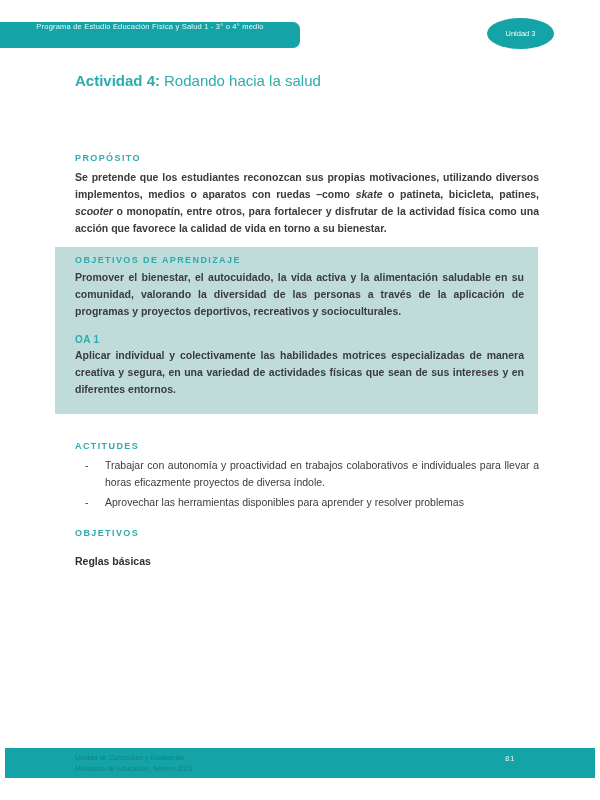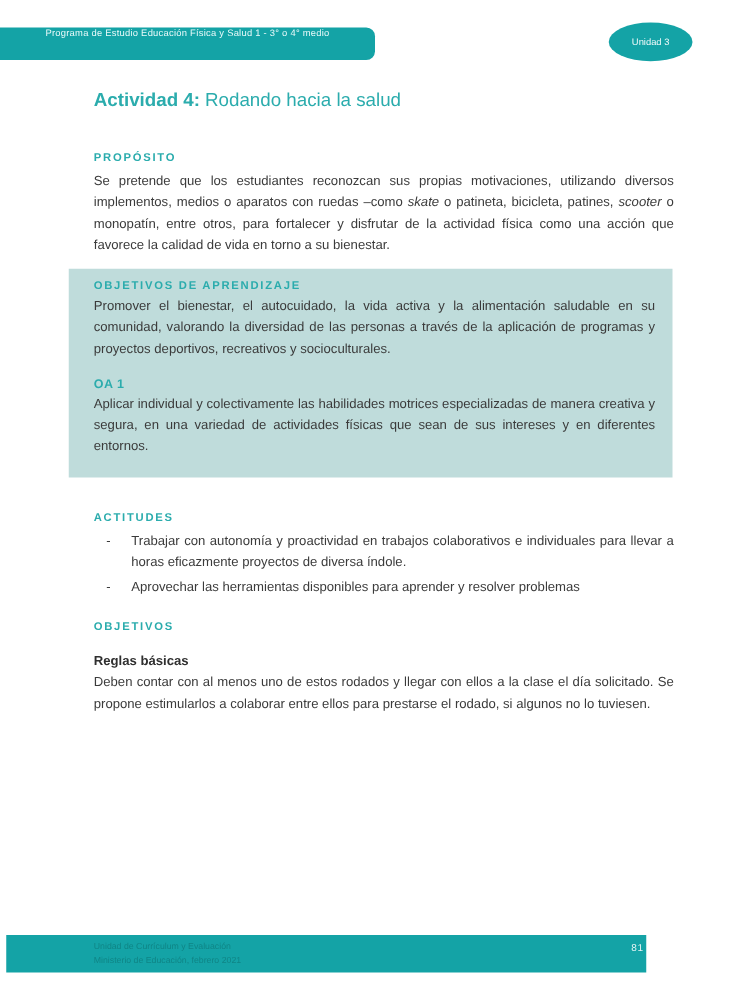--- a/index.html
+++ b/index.html
@@ -26,29 +26,30 @@
   }
 
   
   .title {
     position:absolute; left:75px; top:72px;
     font-size:15px; font-weight:400; color:var(--heading_teal, #23a9ac);
   }
   .title .bold { font-weight:700; margin-right:4px; }
 
   
-  .content { position:absolute; left:75px; top:121px; width:464px; }
+  .content { position:absolute; left:75px; top:153px; width:464px; }
 
   h2.sec {
     color:var(--heading_teal, #2db1b1); font-size:9px; font-weight:700;
     letter-spacing:1.4px; line-height:11px; margin-bottom:5px;
   }
   p.body {
     font-size:10.5px; line-height:17px; color:var(--body_text,#3b3b3b);
     text-align:justify;
+    font-weight:bold;
   }
   .it { font-style:italic; }
 
   .oa-box {
     background:var(--box_bg, #bfdcdb);
     margin-left:-20px; width:483px;
     margin-top:10px;
     padding:8px 14px 16px 20px;
   }
   .oa-box h2.sec { margin-bottom:3px; }
@@ -67,21 +68,21 @@
   .sec-desarrollo { margin-top:17px; }
   .plain { font-size:10.5px; line-height:17px; }
 
   .sub-heading {
     margin-top:14px; font-size:10.5px; font-weight:700; line-height:17px;
     color:#2f2f2f;
   }
 
   
   .footer-bar {
-    position:absolute; left:5px; top:748px; width:512px; height:30px;
+    position:absolute; left:5px; top:748px; width:590px; height:30px;
     background:var(--teal, #14a3a6);
   }
   .footer-left {
     position:absolute; left:70px; top:4px;
     font-size:7px; line-height:11px; color:#0f8586;
   }
   .page-number {
     position:absolute; left:500px; top:6px;
     font-size:8px; color:#e6f5f5; letter-spacing:.5px;
   }
@@ -122,21 +123,20 @@
       <div class="list-item">
         <span class="dash">-</span>
         <div class="li-text">Aprovechar las herramientas disponibles para aprender y resolver problemas</div>
       </div>
     </section>
 
 
     <section class="sec-desarrollo">
       <h2 class="sec">OBJETIVOS</h2>
       <h3 class="sub-heading">Reglas básicas</h3>
-      <p class="body">Deben contar con al menos uno de estos rodados y llegar con ellos a la clase el día solicitado. Se propone estimularlos a colaborar entre ellos para prestarse el rodado, si algunos no lo tuviesen.</p>
     </section>
 
   </main>
 
   <footer class="footer-bar">
     <div class="footer-left">
       <div>Unidad de Currículum y Evaluación</div>
       <div>Ministerio de Educación, febrero 2021</div>
     </div>
     <div class="page-number">81</div>

